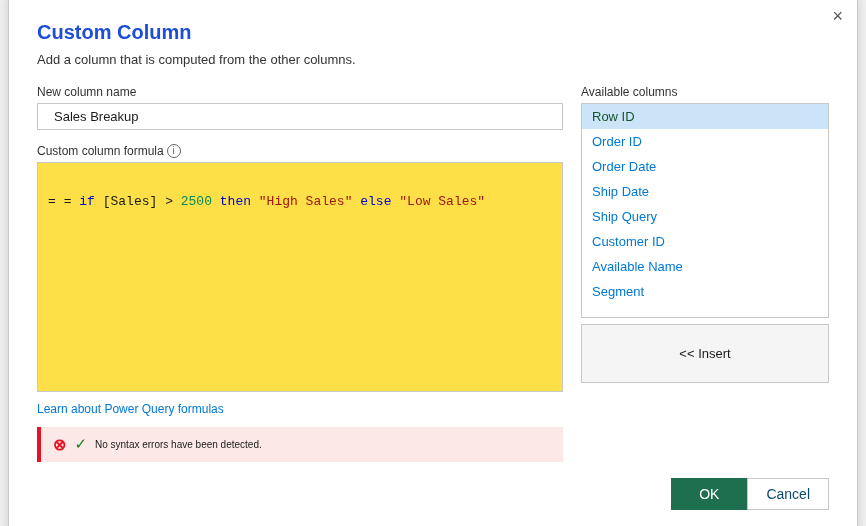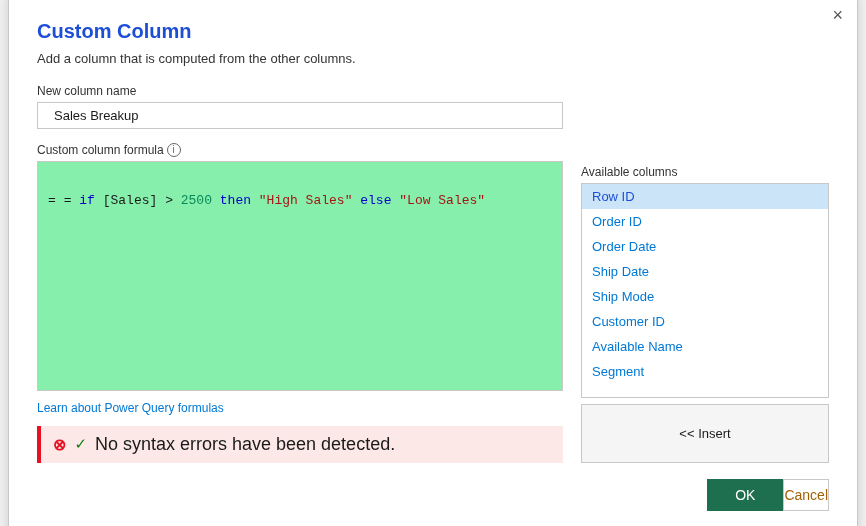--- a/index.html
+++ b/index.html
@@ -40,21 +40,21 @@
       margin-bottom: 8px;
     }
     .dialog-subtitle {
       font-size: 13px;
       color: #333;
       margin-bottom: 18px;
     }
     .main-layout {
       display: flex;
       gap: 18px;
-      align-items: flex-end;
+      align-items: flex-start;
     }
     .left-section {
       flex: 1;
     }
     .right-section {
       width: 248px;
       flex-shrink: 0;
     }
     .field-label {
       font-size: 12px;
@@ -90,21 +90,21 @@
       color: #666;
       cursor: pointer;
     }
     .formula-editor {
       width: 100%;
       height: 230px;
       border: 1px solid #c8c8c8;
       padding: 10px;
       font-family: 'Consolas', 'Courier New', monospace;
       font-size: 13px;
-      background: #86efac;
+      background: #fde047;
       overflow: auto;
       resize: none;
     }
     .formula-content {
       white-space: pre;
       font-size: 13px;
       line-height: 1.5;
     }
     .f-equals { color: #1a1a1a; }
     .f-keyword { color: #0000cc; }
@@ -125,21 +125,21 @@
       background: #fff;
     }
     .column-item {
       padding: 5px 10px;
       font-size: 13px;
       color: #0078d4;
       cursor: pointer;
     }
     .column-item.selected {
       background: #cce4f7;
-      color: #1d4ed8;
+      color: #14532d;
     }
     .insert-btn {
       width: 100%;
       margin-top: 6px;
       padding: 21px 10px;
       border: 1px solid #c8c8c8;
       background: #f5f5f5;
       font-size: 13px;
       cursor: pointer;
       color: #1a1a1a;
@@ -167,41 +167,41 @@
       color: #e81123;
       font-size: 16px;
       font-weight: bold;
     }
     .status-bar .check-icon {
       color: #107c10;
       font-size: 15px;
     }
     .status-text {
       color: #1a1a1a;
-      font-size: 18px;
+      font-size: 10px;
     }
     .footer {
       display: flex;
       justify-content: flex-end;
       margin-top: 16px;
     }
     .btn-ok {
       background: #1e6f50;
       color: #fff;
       border: none;
       padding: 7px 28px;
       font-size: 14px;
       cursor: pointer;
       font-weight: 500;
     }
     .btn-cancel {
       background: #fff;
-      color: #a16207;
-      border: 1px solid #c8c8c8;
-      padding: 7px 0;
+      color: #0c4a6e;
+      border: 1px solid #c8c8c8;
+      padding: 7px 18px;
       font-size: 14px;
       cursor: pointer;
     }
   </style>
 </head>
 <body>
 
 <div class="dialog">
   <button class="close-btn">×</button>
 
@@ -235,21 +235,21 @@
     </div>
 
     <div class="right-section">
       <div class="available-label">Available columns</div>
       <div class="columns-list">
 
       <div class="column-item selected">Row ID</div>
           <div class="column-item">Order ID</div>
           <div class="column-item">Order Date</div>
           <div class="column-item">Ship Date</div>
-          <div class="column-item">Ship Mode</div>
+          <div class="column-item">Ship Query</div>
           <div class="column-item">Customer ID</div>
           <div class="column-item">Available Name</div>
           <div class="column-item">Segment</div>
         </div>
       <button class="insert-btn">&lt;&lt; Insert</button>
     </div>
   </div>
 
   <div class="footer">
     <button class="btn-ok">OK</button>

